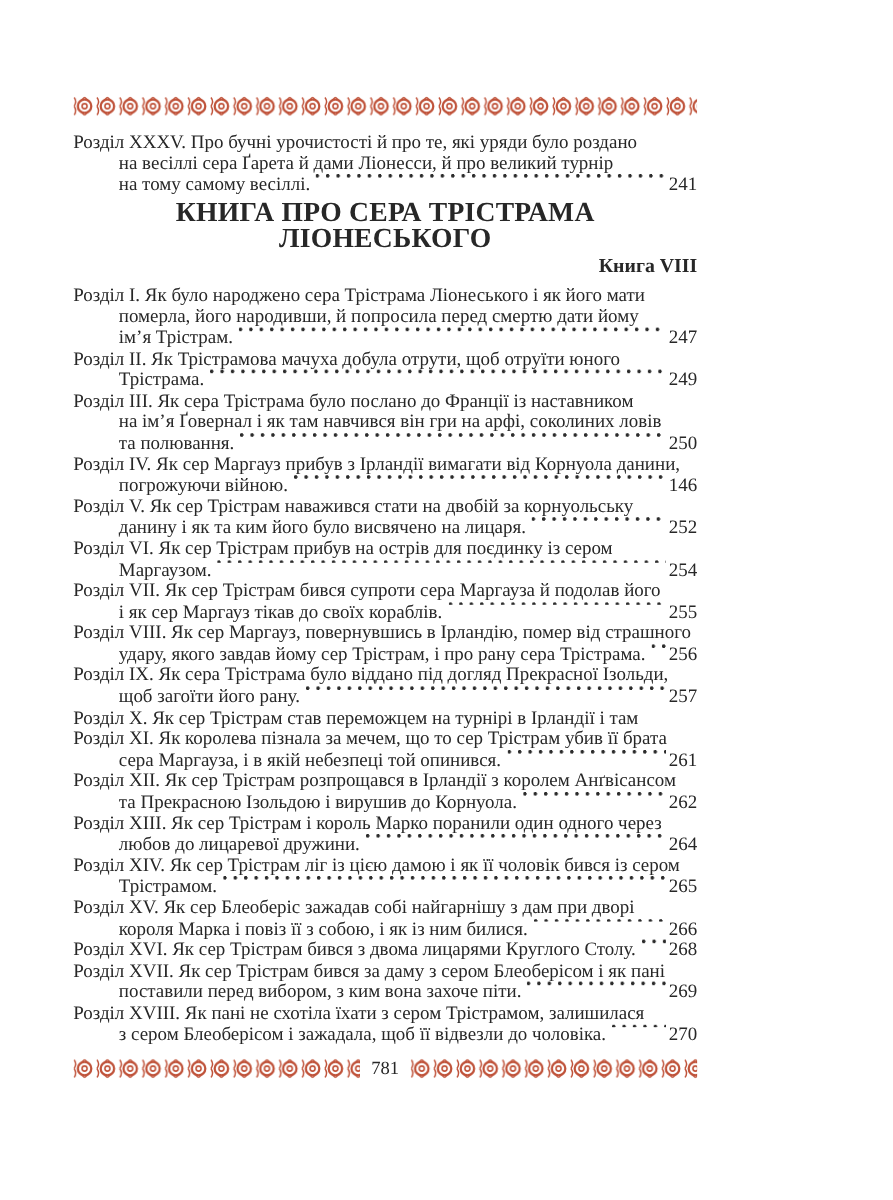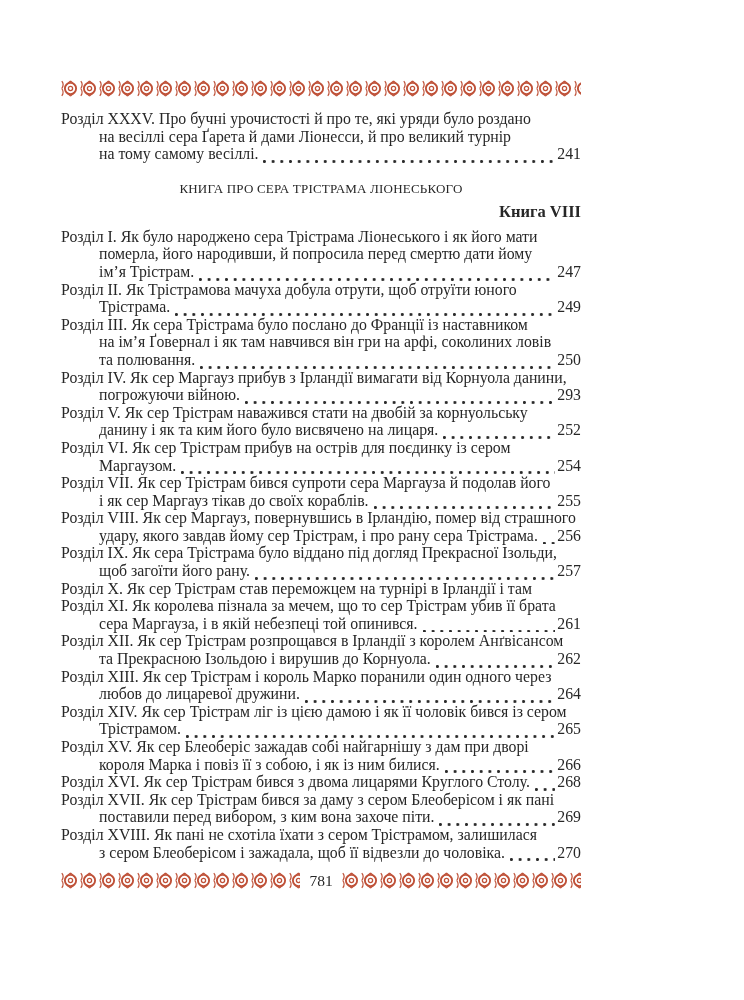--- a/index.html
+++ b/index.html
@@ -16,34 +16,34 @@
     color:var(--text);
     font-family:"Liberation Serif", serif;
     overflow:hidden;
     position:relative;
   }
   .orn-strip{display:block;width:100%;height:17px;}
   .toc{margin-top:13px;font-size:15.8px;}
   .entry{margin:0;}
   .line{line-height:17.6px;white-space:nowrap;}
   .line.cont{padding-left:38px;}
-  .line.last{display:flex;align-items:flex-end;}
+  .line.last{display:flex;align-items:flex-start;}
   .line .txt{flex:0 0 auto;white-space:pre;}
   .leader{
     flex:1 1 auto;min-width:10px;height:2.8px;
     margin:0 2px 0 5px;
     background-image:radial-gradient(circle at 1.4px 1.4px, var(--dots) 1.25px, rgba(0,0,0,0) 1.7px);
     background-size:8.7px 2.8px;
     background-repeat:repeat-x;
     background-position:left bottom;
   }
   .pnum{flex:0 0 auto;}
   .book-title{
-    font-size:13px;font-weight:normal;text-align:center;
-    margin:15px 0 1px;line-height:22px;letter-spacing:.2px;
+    font-size:23px;font-weight:bold;text-align:center;
+    margin:3px 0 1px;line-height:22px;letter-spacing:.2px;
   }
   .book-subtitle{
     font-size:16.5px;font-weight:bold;text-align:right;
     margin:0 0 6px;line-height:21px;
   }
   .footer{display:flex;margin-top:11px;gap:9px;}
   .footer .orn-strip{flex:1 1 auto;width:auto;}
   .page-number{flex:0 0 auto;font-size:15.5px;line-height:17px;}
   .svg-defs{position:absolute;width:0;height:0;overflow:hidden;}
 </style>
@@ -110,21 +110,21 @@
             <span class="txt">та полювання.</span>
             <span class="leader"></span>
             <span class="pnum">250</span>
           </div>
         </div>
         <div class="entry">
           <div class="line"><span class="txt">Розділ IV. Як сер Маргауз прибув з Ірландії вимагати від Корнуола данини,</span></div>
           <div class="line cont last">
             <span class="txt">погрожуючи війною.</span>
             <span class="leader"></span>
-            <span class="pnum">293</span>
+            <span class="pnum">146</span>
           </div>
         </div>
         <div class="entry">
           <div class="line"><span class="txt">Розділ V. Як сер Трістрам наважився стати на двобій за корнуольську</span></div>
           <div class="line cont last">
             <span class="txt">данину і як та ким його було висвячено на лицаря.</span>
             <span class="leader"></span>
             <span class="pnum">252</span>
           </div>
         </div>

